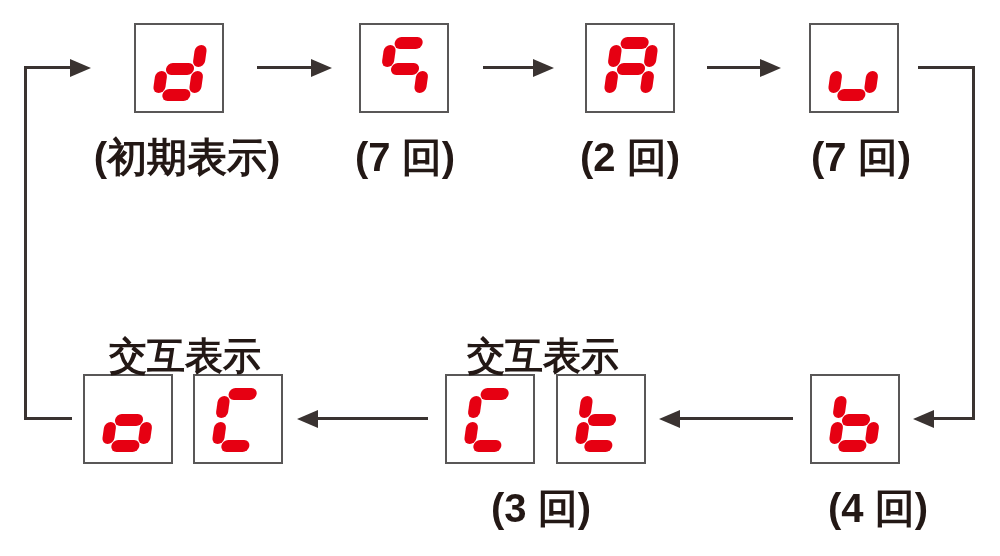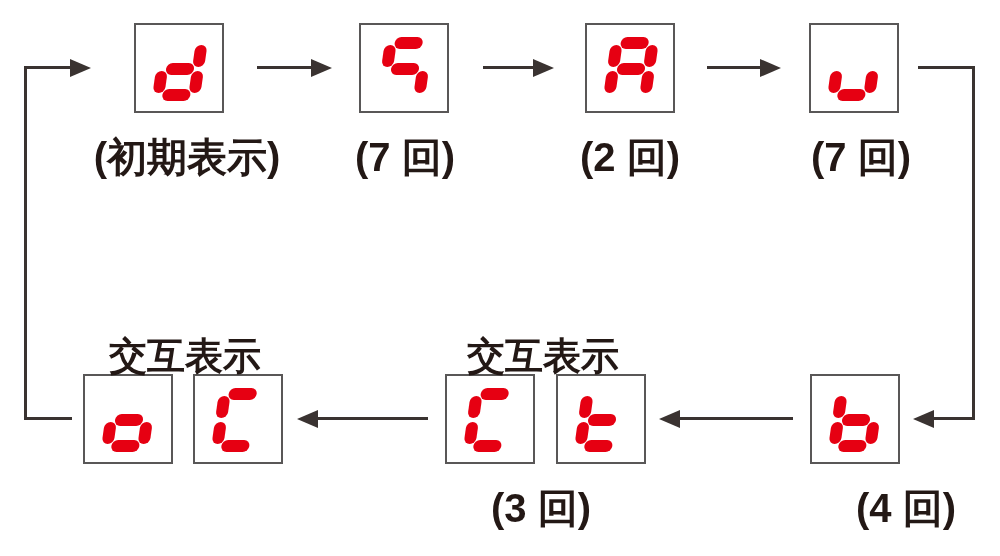--- a/index.html
+++ b/index.html
@@ -145,21 +145,21 @@
 
   <div class="lbl" style="left:187px;top:136px">(初期表示)</div>
   <div class="lbl" style="left:405px;top:136px">(7 回)</div>
   <div class="lbl" style="left:630px;top:136px">(2 回)</div>
   <div class="lbl" style="left:861px;top:136px">(7 回)</div>
 
   <div class="lbl alt" style="left:185px;top:317px">交互表示</div>
   <div class="lbl alt" style="left:543px;top:317px">交互表示</div>
 
   <div class="lbl" style="left:541px;top:487px">(3 回)</div>
-  <div class="lbl" style="left:906px;top:487px">(4 回)</div>
+  <div class="lbl" style="left:878px;top:487px">(4 回)</div>
 
   <div class="line" style="left:24px;top:417px;width:48px;height:3px"></div>
   <div class="line" style="left:24px;top:66px;width:3px;height:354px"></div>
   <div class="line" style="left:24px;top:66px;width:48px;height:3px"></div>
   <div class="ah-r" style="left:70px;top:59px"></div>
 
   <div class="line" style="left:257px;top:66px;width:55px;height:3px"></div>
   <div class="ah-r" style="left:311px;top:59px"></div>
 
   <div class="line" style="left:483px;top:66px;width:52px;height:3px"></div>

